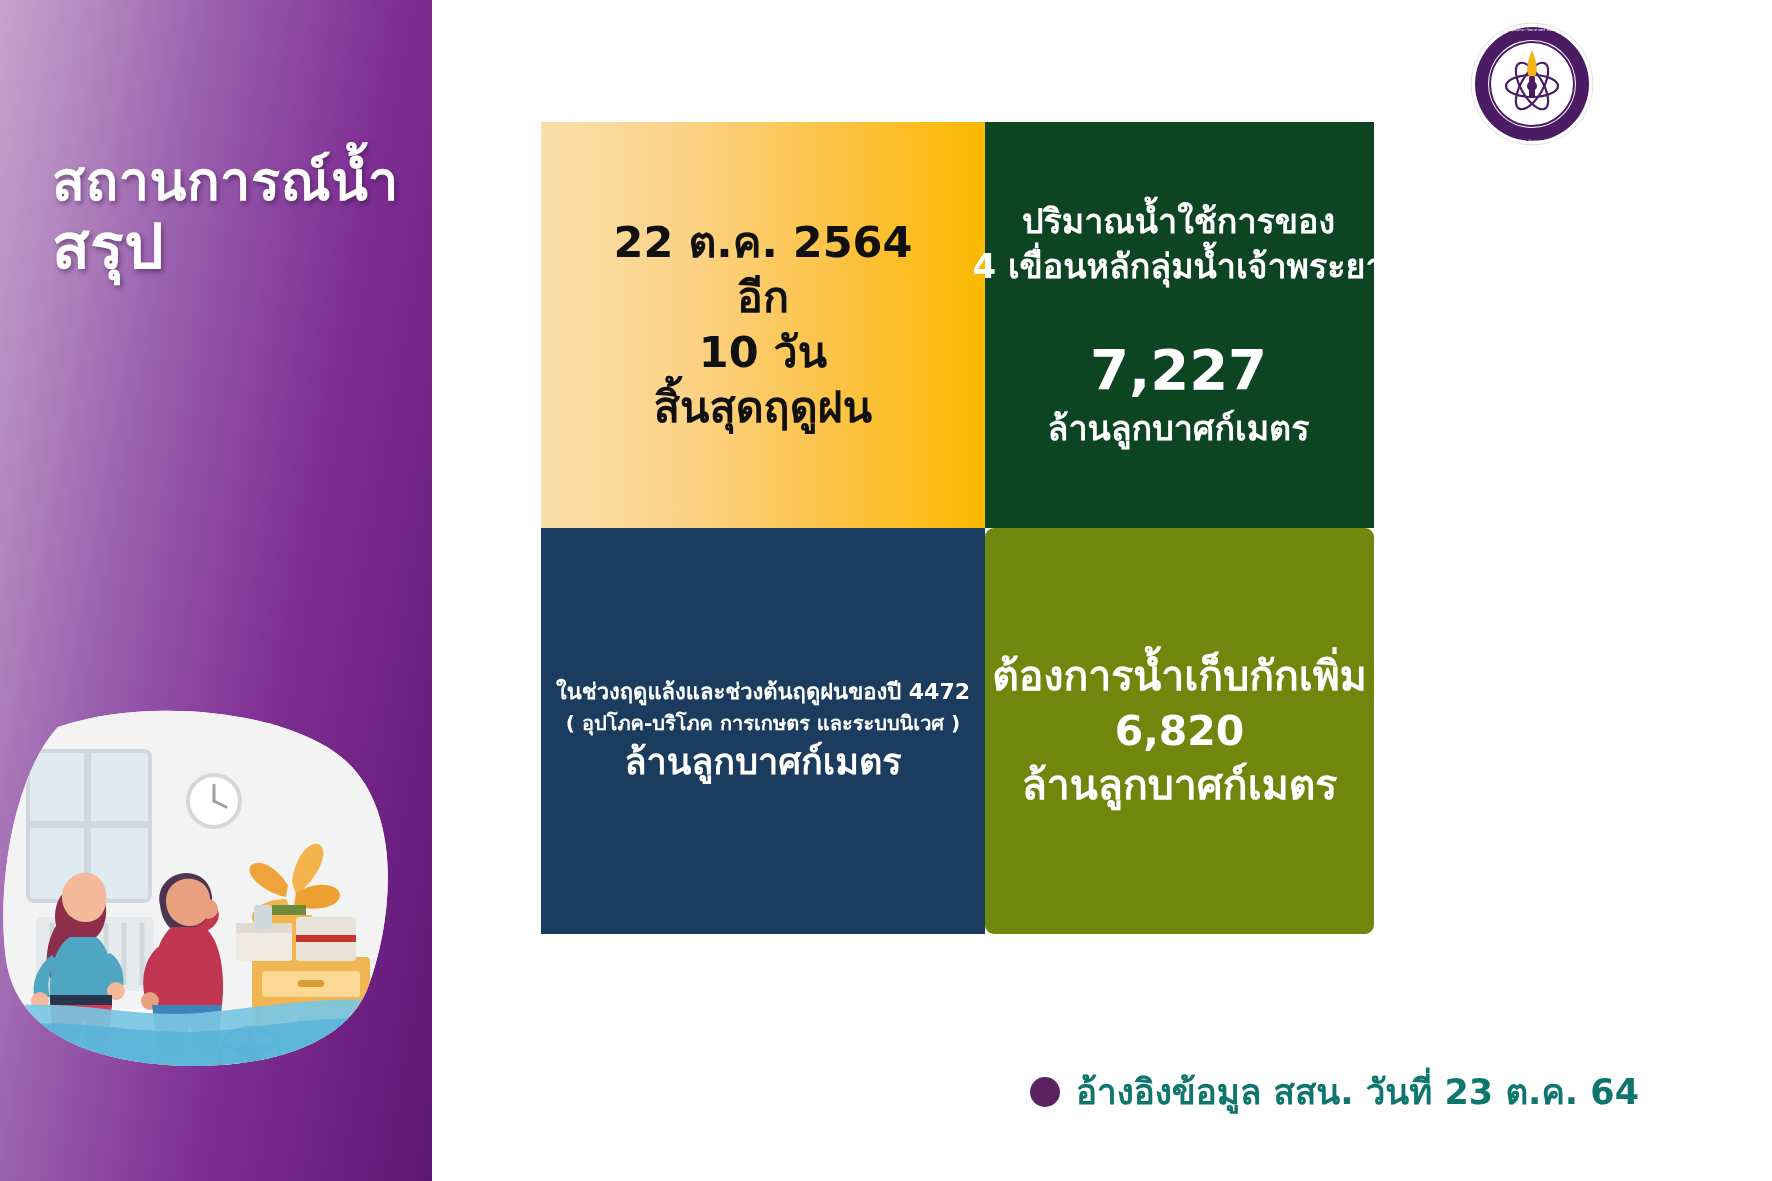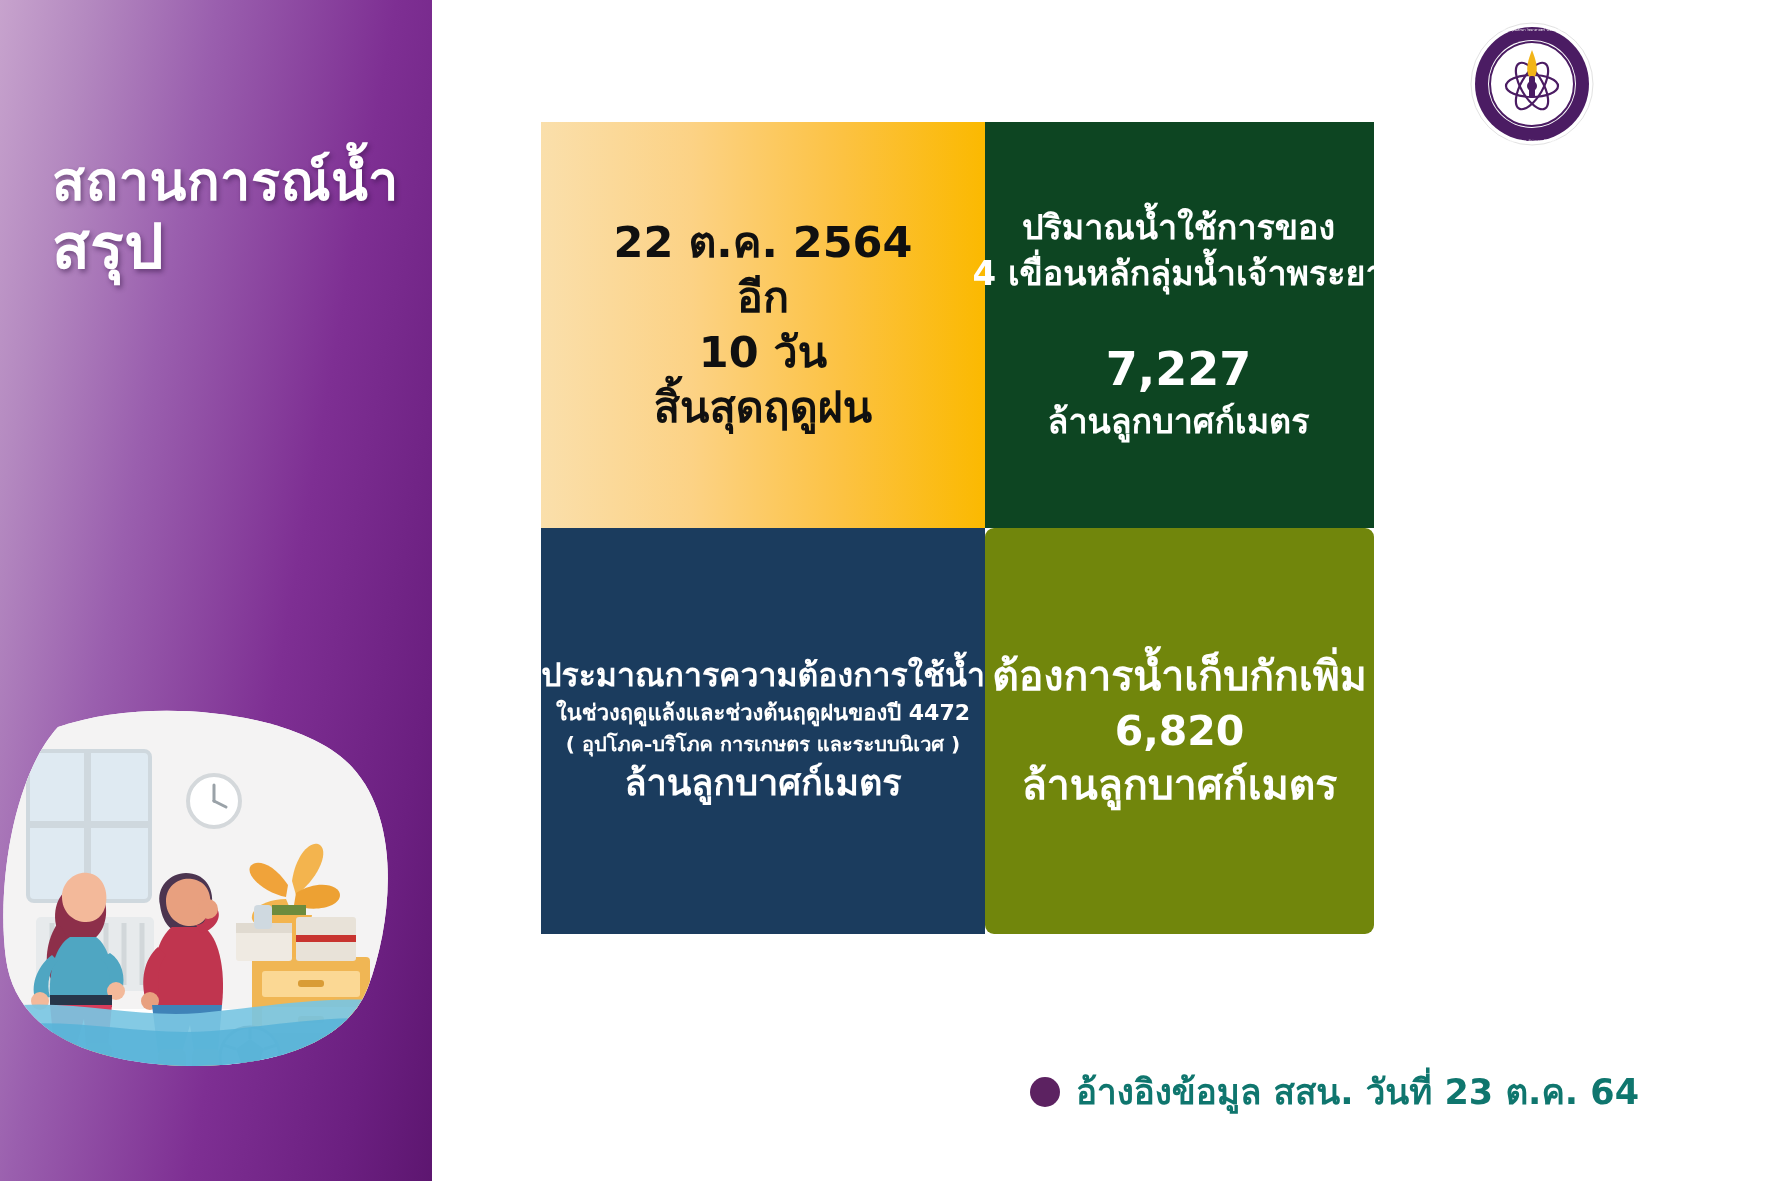--- a/index.html
+++ b/index.html
@@ -99,21 +99,21 @@
     color: #ffffff;
     border-radius: 9px;
   }
   .ln {
     font-weight: 700;
     line-height: 1.30;
     white-space: nowrap;
   }
   .yellow-ln { font-size: 43px; line-height:1.28; }
   .green-ln  { font-size: 34px; line-height:1.34; }
-  .green-num { font-size: 46px; line-height:1.28;margin-top:44px; }
+  .green-num { font-size: 56px; line-height:1.28;margin-top:44px; }
   .blue-head { font-size: 32px; line-height:1.30; }
   .blue-sub  { font-size: 22px; font-weight: 700; line-height:1.45; }
   .blue-sub2 { font-size: 20px; font-weight: 700; line-height:1.55; }
   .blue-num  { font-size: 42px; line-height:1.32; }
   .blue-unit { font-size: 36px; line-height:1.30; }
   .olive-ln  { font-size: 41px; line-height:1.34; }
 
   
   .logo {
     position: absolute;
@@ -304,21 +304,20 @@
     </div>
 
     <div class="cell cell-green">
       <div class="ln green-ln">ปริมาณน้ำใช้การของ</div>
       <div class="ln green-ln">4 เขื่อนหลักลุ่มน้ำเจ้าพระยา</div>
       <div class="ln green-num">7,227</div>
       <div class="ln green-ln">ล้านลูกบาศก์เมตร</div>
     </div>
 
     <div class="cell cell-blue">
-      <div class="ln blue-head">ประมาณการความต้องการใช้น้ำ</div>
       <div class="ln blue-sub">ในช่วงฤดูแล้งและช่วงต้นฤดูฝนของปี 4472</div>
       <div class="ln blue-sub2">( อุปโภค-บริโภค การเกษตร และระบบนิเวศ )</div>
       <div class="ln blue-unit">ล้านลูกบาศก์เมตร</div>
     </div>
 
     <div class="cell cell-olive">
       <div class="ln olive-ln">ต้องการน้ำเก็บกักเพิ่ม</div>
       <div class="ln olive-ln">6,820</div>
       <div class="ln olive-ln">ล้านลูกบาศก์เมตร</div>
     </div>

